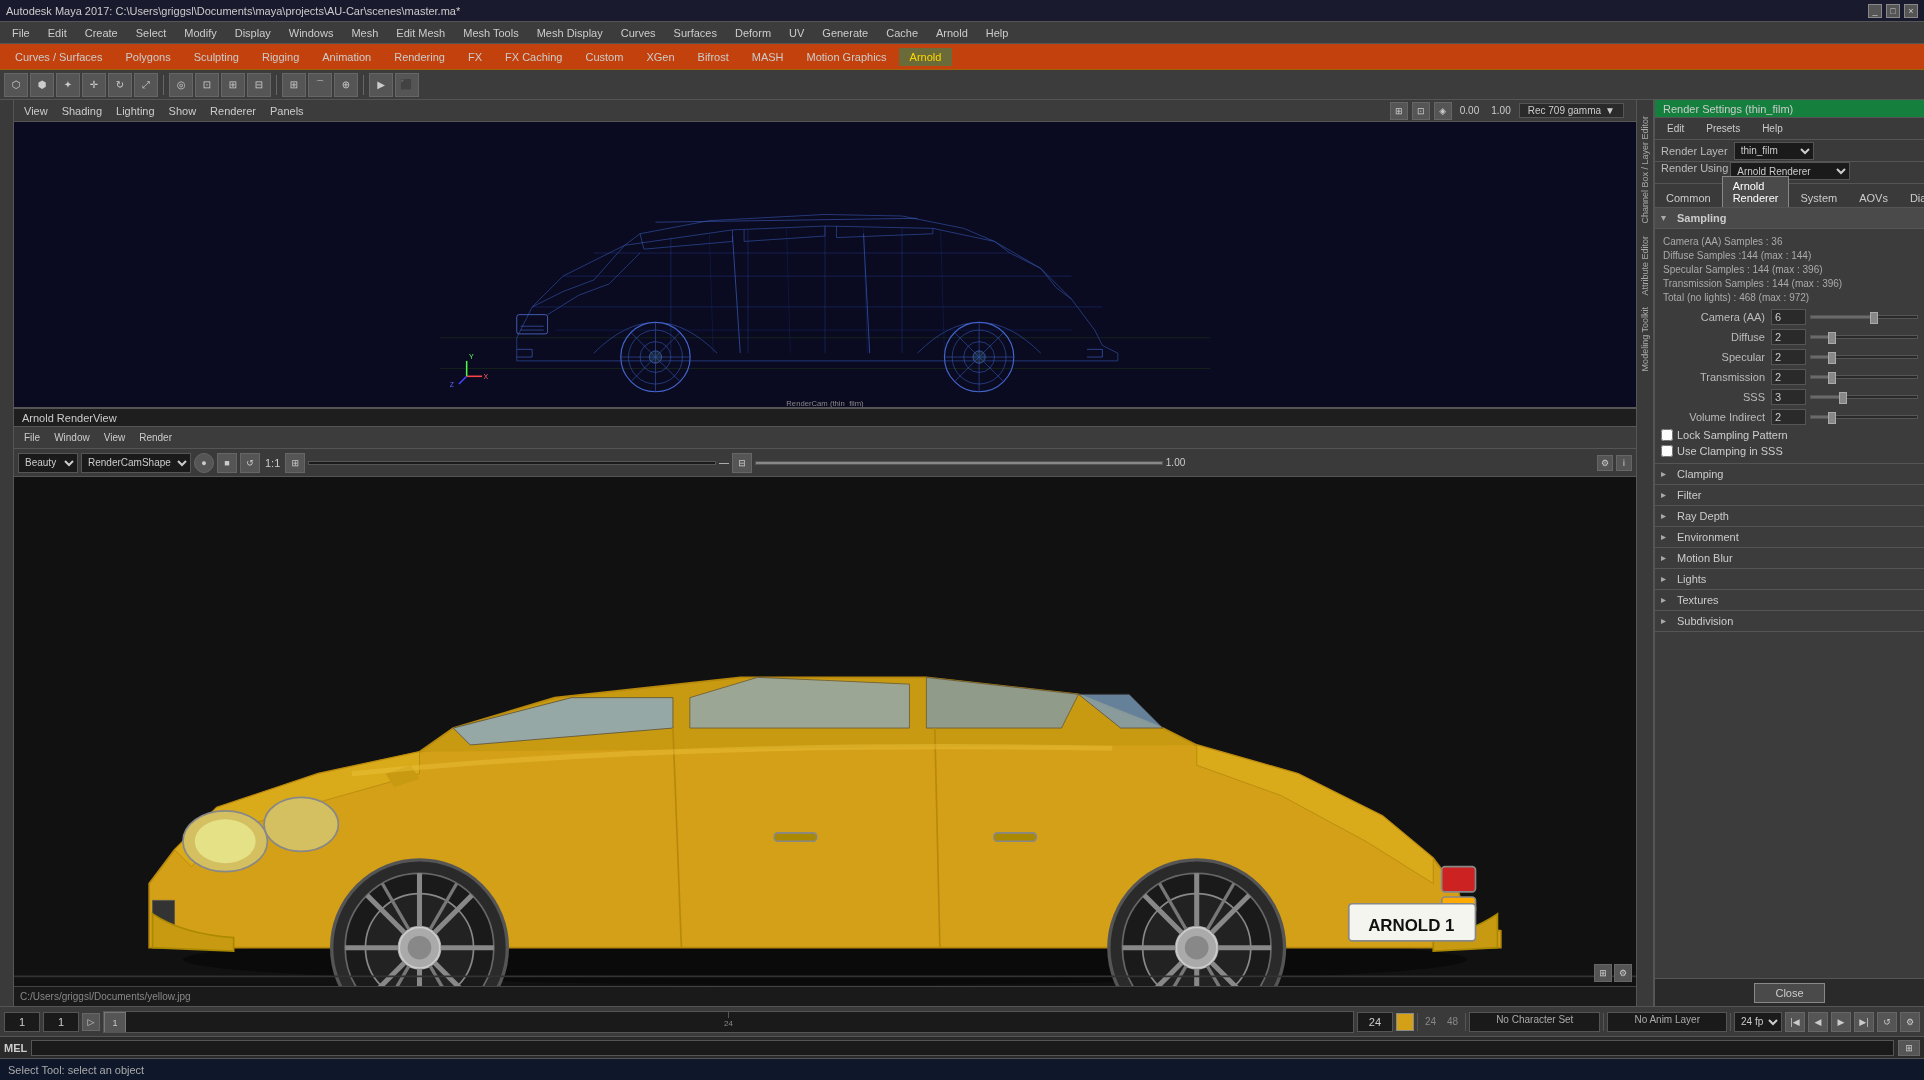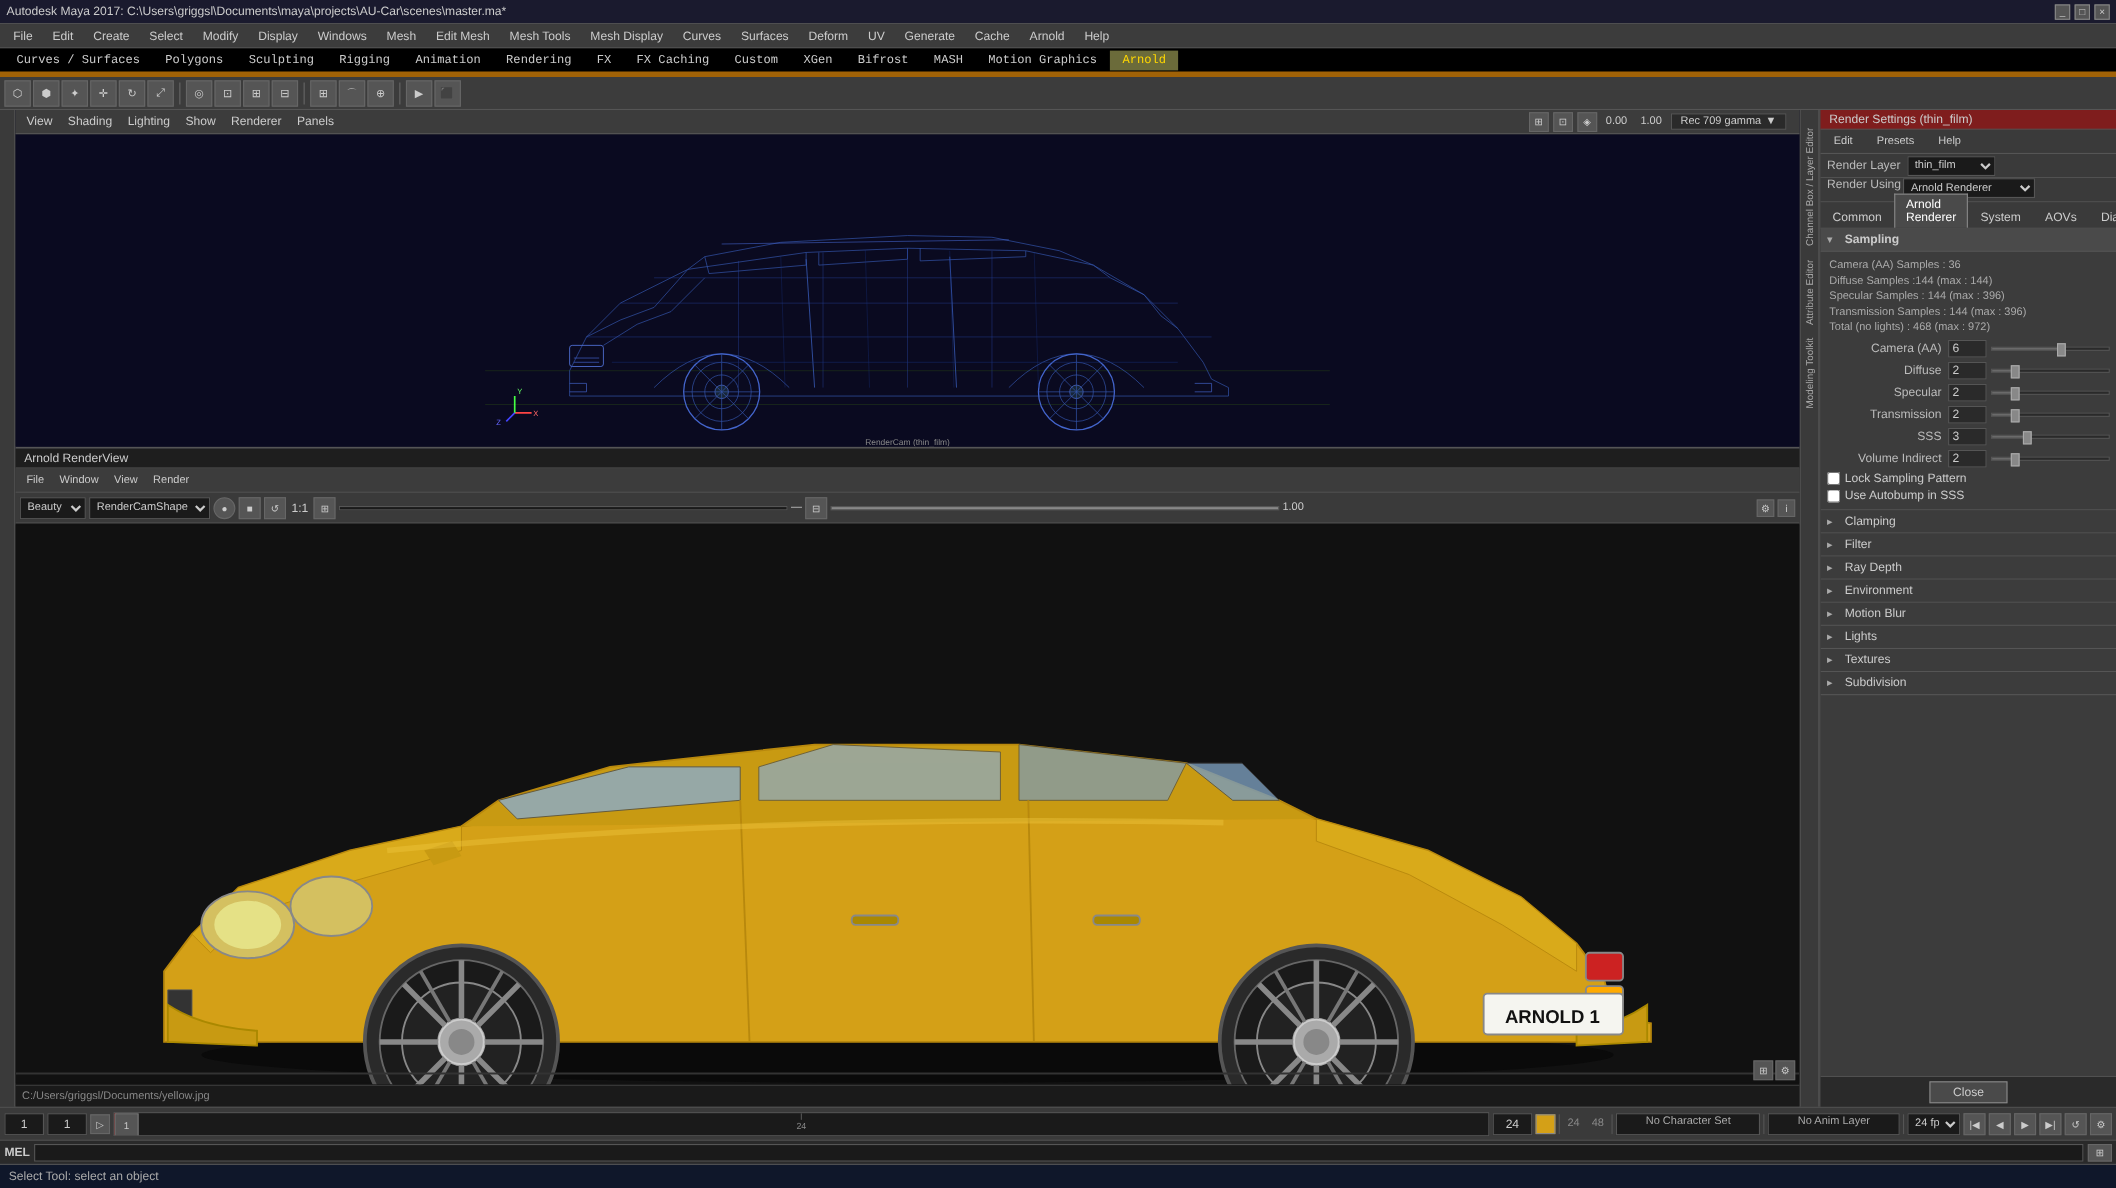--- a/index.html
+++ b/index.html
@@ -9,21 +9,21 @@
     #title-bar { background: #1a1a2e; height: 22px; display: flex; align-items: center; padding: 0 6px; color: #ccc; font-size: 11px; border-bottom: 1px solid #555; }
     #title-bar .title { flex: 1; }
     #title-bar .win-controls { display: flex; gap: 4px; }
     #title-bar .win-btn { width: 14px; height: 14px; background: #555; border: 1px solid #888; font-size: 9px; display: flex; align-items: center; justify-content: center; cursor: pointer; color: #ccc; }
 
     
     #menu-bar { background: #3c3c3c; height: 22px; display: flex; align-items: center; padding: 0 4px; border-bottom: 1px solid #555; gap: 2px; }
     .menu-item { padding: 2px 8px; cursor: pointer; color: #ccc; font-size: 11px; }
 
     
-    #module-bar { background: #000000; height: 26px; display: flex; align-items: center; padding: 0 4px; border-bottom: 5px solid #a16207; gap: 1px; font-family: Liberation Mono, monospace; }
+    #module-bar { background: #c2410c; height: 26px; display: flex; align-items: center; padding: 0 4px; border-bottom: 1px solid #a16207; gap: 1px; }
     .module-btn { padding: 2px 10px; cursor: pointer; color: #ccc; font-size: 11px; border: 1px solid transparent; }
     .module-btn.highlight { background: #6b6b3a; color: #ffd700; }
 
     
     #toolbar { background: #3c3c3c; height: 30px; display: flex; align-items: center; padding: 0 4px; border-bottom: 1px solid #555; gap: 2px; }
     .tool-btn { width: 24px; height: 24px; background: #555; border: 1px solid #666; cursor: pointer; display: flex; align-items: center; justify-content: center; font-size: 10px; color: #ccc; }
     .tool-sep { width: 1px; height: 20px; background: #666; margin: 0 3px; }
 
     
     #main-layout { display: flex; height: calc(1080px - 22px - 22px - 26px - 30px - 30px - 26px); }
@@ -413,21 +413,21 @@
   </div>
 
   <div style="width:18px; background:#3a3a3a; border-left:1px solid #555; border-right:1px solid #555; display:flex; flex-direction:column; align-items:center; padding-top:10px; gap:0;">
     <div class="vert-tab">Channel Box / Layer Editor</div>
     <div class="vert-tab">Attribute Editor</div>
     <div class="vert-tab">Modeling Toolkit</div>
   </div>
 
   <div id="right-panel">
 
-    <div style="background:#7f1d1d; height:18px; display:flex; align-items:center; padding:0 8px; font-size:11px; color:#ccc; border-bottom:1px solid #555;">
+    <div style="background:#15803d; height:18px; display:flex; align-items:center; padding:0 8px; font-size:11px; color:#ccc; border-bottom:1px solid #555;">
       <span>Render Settings (thin_film)</span>
     </div>
 
     <div style="background:#3a3a3a; height:22px; display:flex; align-items:center; padding:0 6px; gap:10px; font-size:11px; border-bottom:1px solid #555;">
       <span class="render-btn">Edit</span>
       <span class="render-btn">Presets</span>
       <span class="render-btn">Help</span>
     </div>
 
     <div style="background:#3a3a3a; height:22px; display:flex; align-items:center; padding:0 6px; gap:6px; font-size:11px; border-bottom:1px solid #555;">
@@ -521,21 +521,21 @@
             <div class="slider-thumb" style="left:16%;"></div>
           </div>
         </div>
 
         <div class="checkbox-row">
           <input type="checkbox" class="param-checkbox" style="">
           <span>Lock Sampling Pattern</span>
         </div>
         <div class="checkbox-row">
           <input type="checkbox" class="param-checkbox" style="">
-          <span>Use Autobump in SSS</span>
+          <span>Use Clamping in SSS</span>
         </div>
       </div>
 
       <div class="section-collapsed">
         <span class="section-collapsed-arrow">▸</span>
         <span>Clamping</span>
       </div>
 
       <div class="section-collapsed">
         <span class="section-collapsed-arrow">▸</span>

